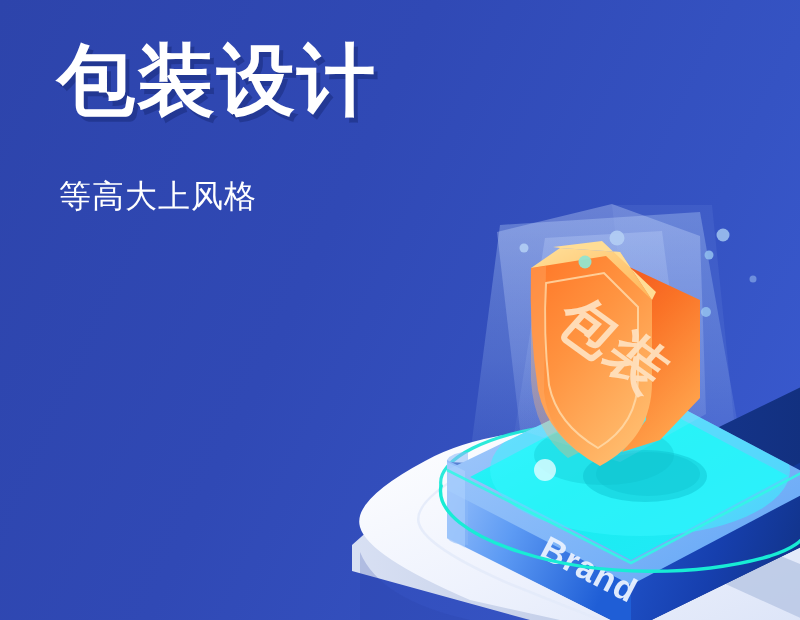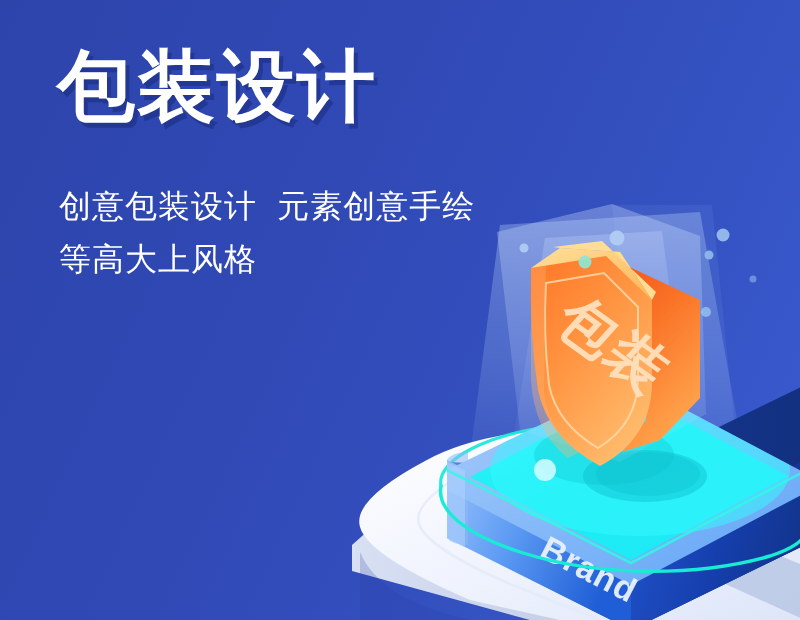--- a/index.html
+++ b/index.html
@@ -15,24 +15,23 @@
     overflow: hidden;
     background: linear-gradient(115deg, #2e45ad 0%, #3049b6 35%, #3css 60%, #3a5bd0 100%);
     background: linear-gradient(115deg, #2d44ab 0%, #3049b5 40%, #3553c3 75%, #3a5bd2 100%);
     font-family: "Liberation Sans", "DejaVu Sans", sans-serif;
   }
 
   
   #text-block {
     position: absolute;
     left: 57px;
-    top: 44px;
+    top: 32px;
     width: 520px;
     z-index: 40;
-    font-family: Liberation Mono, monospace;
   }
   #headline {
     font-size: 78px;
     line-height: 96px;
     font-weight: 700;
     color: #ffffff;
     letter-spacing: 2px;
     margin: 0;
     text-shadow: 4px 5px 0 rgba(26, 44, 124, 0.55);
     white-space: nowrap;
@@ -265,18 +264,17 @@
 
         <path d="M360 552 Q380 600 470 620 L360 620 Z" fill="#2a42a6" opacity="0.22"></path>
       </g>
     </svg>
   </div>
 
   <div id="text-block">
     <h1 id="headline">包装设计</h1>
 
     <div id="subhead">
-      <div class="sub-line">创意包装设计 元素创意手绘</div>
       <div class="sub-line">等高大上风格</div>
     </div>
   </div>
 
 </div>
 
 </body></html>

